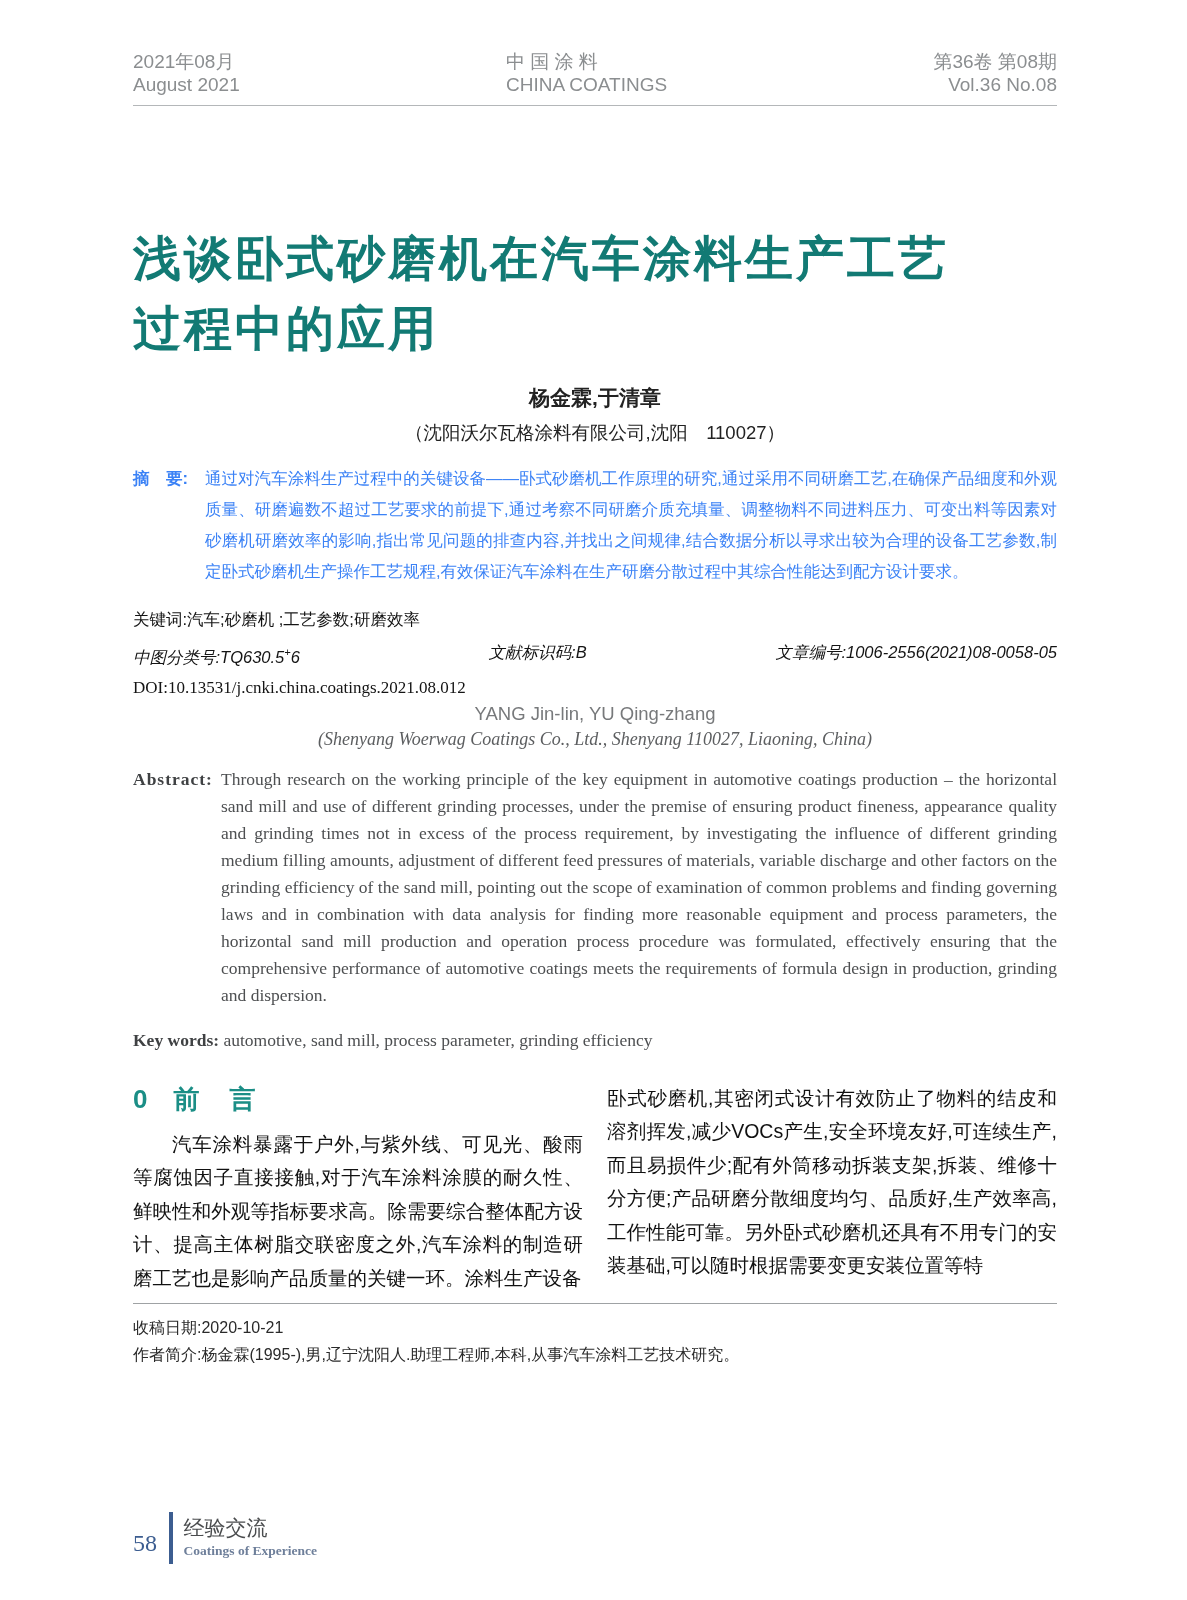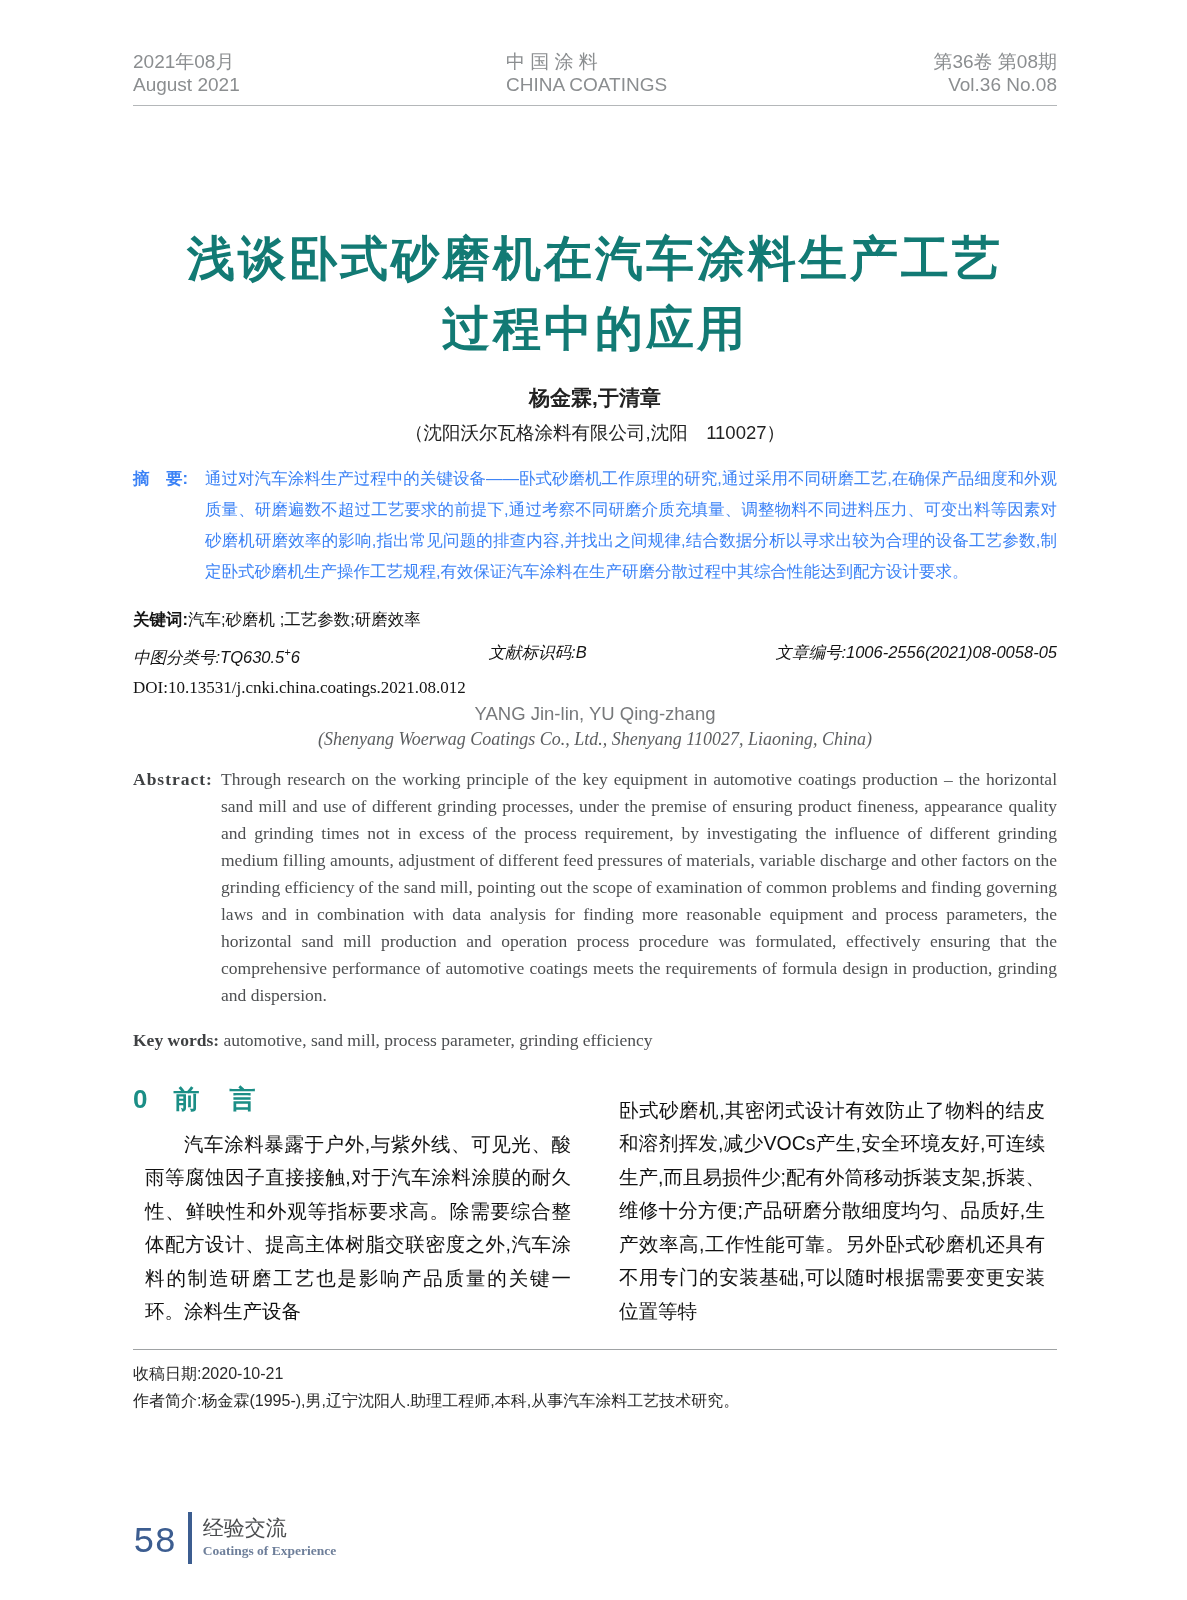--- a/index.html
+++ b/index.html
@@ -15,34 +15,34 @@
   .jheader{
     display:flex;justify-content:space-between;align-items:flex-end;
     color:#8b8e90;font-size:19px;line-height:23px;
     padding-bottom:9px;border-bottom:1.5px solid #b4b7b9;
   }
   .jheader .c{}
   .jheader .r{text-align:right;}
 
   
   .title-cn{
-    margin-top:118px;text-align:center;color:#127a74;
+    margin-top:118px;text-align:left;color:#127a74;
     font-size:48px;font-weight:bold;line-height:70px;letter-spacing:3px;
   }
   .authors-cn{margin-top:20px;text-align:center;font-size:21px;font-weight:bold;color:#222;}
   .affil-cn{margin-top:8px;text-align:center;font-size:18.5px;color:#222;}
 
   
   .abs-cn{
     margin-top:18px;font-size:16.5px;line-height:31px;text-align:justify;
     padding-left:72px;text-indent:-72px;color:#3b82f6;
   }
   .abs-cn .lbl{display:inline-block;width:72px;text-indent:0;font-weight:bold;}
   .kw-cn{font-size:16.5px;line-height:31px;color:#141414;}
-  .kw-cn .lbl{font-weight:bold;}
+  .kw-cn .lbl{font-weight:normal;}
   .clc-line{
     display:flex;justify-content:space-between;
     font-size:16.5px;line-height:31px;margin-top:2px;color:#141414;font-style:italic;
   }
   .clc-line sup{font-size:11px;}
   .doi-line{font-family:"Liberation Serif",serif;font-size:17px;line-height:31px;color:#141414;}
 
   
   .title-en{
     margin-top:40px;text-align:center;color:#127a74;
@@ -69,35 +69,35 @@
 
   
   .body-cols{display:flex;gap:24px;margin-top:28px;}
   .col{flex:1 1 0;}
   .sec-head{
     color:#1b8e86;font-size:26px;font-weight:bold;line-height:34px;letter-spacing:2px;
     margin-bottom:12px;
   }
   .sec-head .num{margin-right:26px;letter-spacing:0;}
   .body-par{
-    font-size:19.5px;line-height:33.5px;text-align:justify;color:#111;margin:12px;
+    font-size:19.5px;line-height:33.5px;text-align:justify;color:#111;margin:0;
   }
   .indent2{text-indent:2em;}
 
   
   .footnote{margin-top:8px;border-top:1.5px solid #9fa2a4;padding-top:10px;}
   .fn-line{font-size:16px;line-height:27px;color:#2a2a2a;}
 
   
   .pfooter{
     position:absolute;left:133px;bottom:36px;
     display:flex;align-items:center;
   }
   .pnum{
-    font-family:Liberation Mono, monospace;font-size:36px;color:#3c5d90;
+    font-family:Liberation Serif, serif;font-size:24px;color:#3c5d90;
     margin-right:12px;line-height:1;padding-top:10px;
   }
   .pbar{width:3.5px;height:52px;background:#3c5d90;margin-right:11px;}
   .pcol .cn{font-size:21px;font-weight:normal;color:#4a4c4e;line-height:26px;}
   .pcol .en{
     font-family:"Liberation Serif",serif;font-weight:bold;
     font-size:13.5px;color:#6e7f9a;line-height:20px;
   }
 </style>
 </head>

